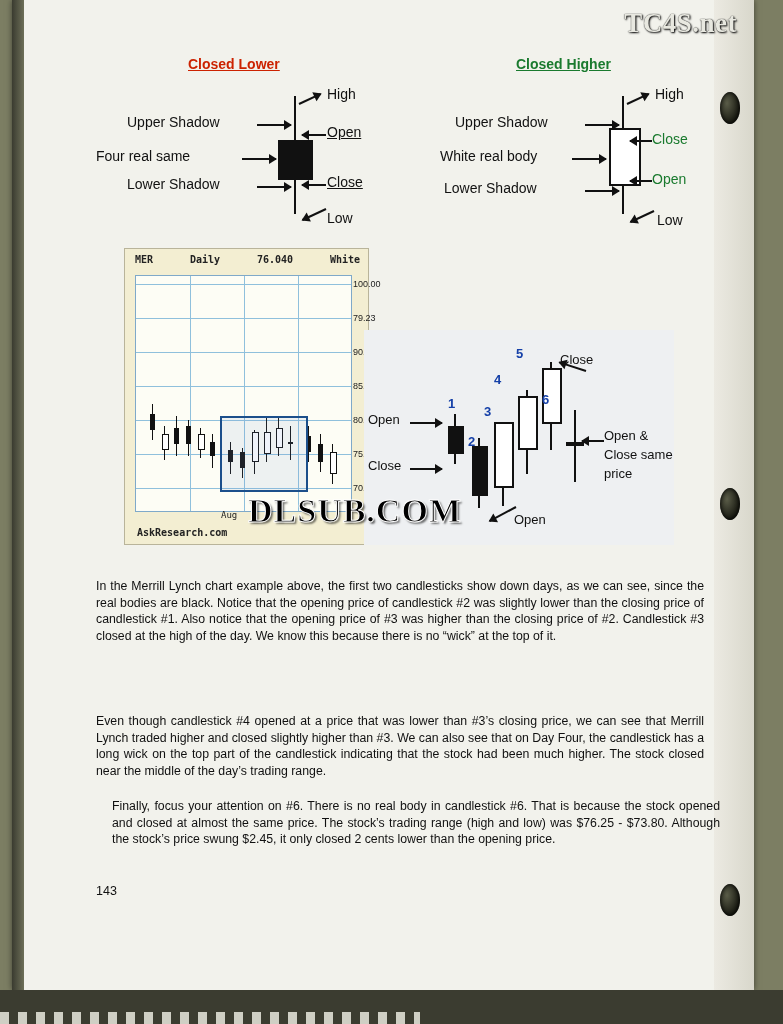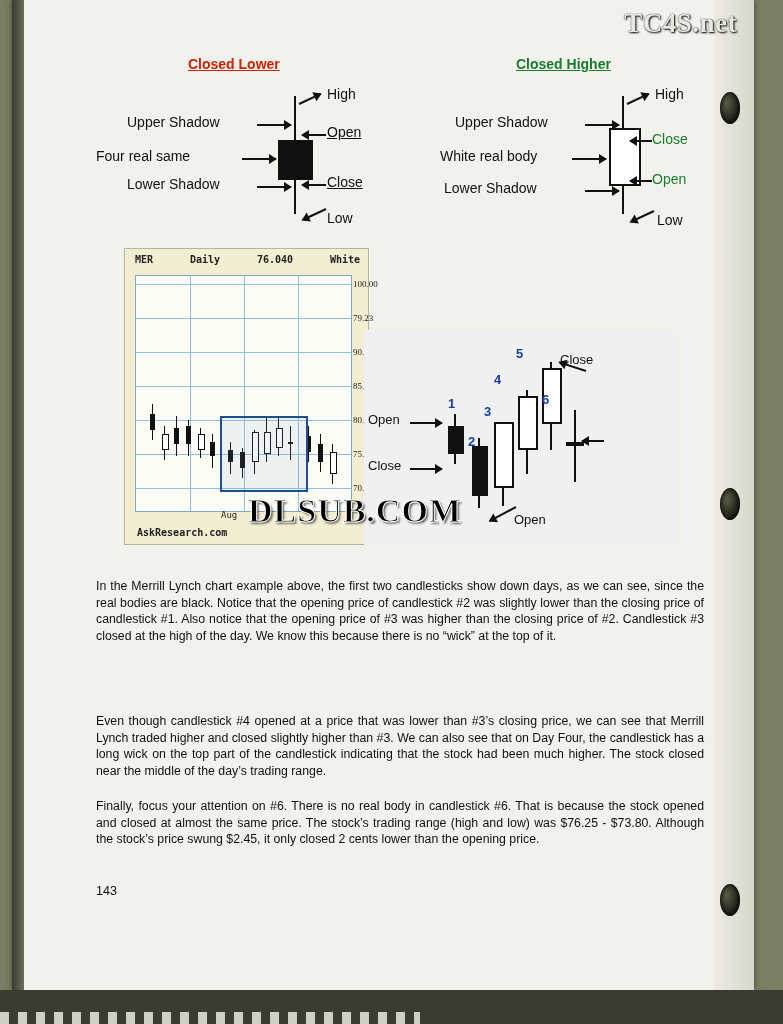--- a/index.html
+++ b/index.html
@@ -94,21 +94,21 @@
   }
   .chart-head{
     position:absolute;left:10px;top:5px;width:225px;
     font-family:"DejaVu Sans Mono", monospace;
     font-size:10px;font-weight:bold;color:#222;
     display:flex;justify-content:space-between;
   }
   .hline{position:absolute;left:0;width:100%;height:1px;background:#8fc0dc;}
   .vline{position:absolute;top:0;height:100%;width:1px;background:#8fc0dc;}
   .ylab{
-    position:absolute;font-family:Liberation Serif, serif;
+    position:absolute;font-family:Liberation Sans, sans-serif;
     font-size:9px;color:#222;
   }
   .chart-foot{
     position:absolute;left:12px;bottom:6px;
     font-family:"DejaVu Sans Mono", monospace;font-size:10px;font-weight:bold;color:#222;
   }
   .aug{
     position:absolute;left:96px;bottom:24px;
     font-family:"DejaVu Sans Mono", monospace;font-size:9px;color:#222;margin-top:40px;
   }
@@ -328,29 +328,32 @@
 
     <div class="zlbl" style="left:4px;top:82px;">Open</div>
     <div class="arrow" style="left:46px;top:92px;width:32px;"></div>
 
     <div class="zlbl" style="left:4px;top:128px;">Close</div>
     <div class="arrow" style="left:46px;top:138px;width:32px;"></div>
 
     <div class="zlbl" style="left:196px;top:22px;">Close</div>
     <div class="arrow left" style="left:194px;top:40px;width:28px;transform:rotate(18deg);transform-origin:right center;"></div>
 
+    <div class="zlbl" style="left:240px;top:96px;line-height:19px;white-space:pre-line;">Open &amp;
+Close same
+price</div>
     <div class="arrow left" style="left:218px;top:110px;width:22px;"></div>
 
     <div class="zlbl" style="left:150px;top:182px;">Open</div>
     <div class="arrow left" style="left:122px;top:176px;width:30px;transform:rotate(-28deg);transform-origin:right center;"></div>
   </div>
 
   <div class="para" style="top:578px;">In the Merrill Lynch chart example above, the first two candlesticks show down days, as we can see, since the real bodies are black.   Notice that the opening price of candlestick #2 was slightly lower than the closing price of candlestick #1.  Also notice that the opening price of #3 was higher than the closing price of #2.  Candlestick #3 closed at the high of the day.  We know this because there is no “wick” at the top of it.</div>
   <div class="para" style="top:713px;">Even though candlestick #4 opened at a price that was lower than #3’s closing price, we can see that Merrill Lynch traded higher and closed slightly higher than #3.  We can also see that on Day Four, the candlestick has a long wick on the top part of the candlestick indicating that the stock had been much higher.  The stock closed near the middle of the day’s trading range.</div>
-  <div class="para" style="top:798px;">Finally, focus your attention on #6.  There is no real body in candlestick #6.  That is because the stock opened and closed at almost the same price.  The stock’s trading range (high and low) was $76.25 - $73.80.  Although the stock’s price swung $2.45, it only closed 2 cents lower than the opening price.</div>
+  <div class="para" style="top:798px;margin-left:16px;">Finally, focus your attention on #6.  There is no real body in candlestick #6.  That is because the stock opened and closed at almost the same price.  The stock’s trading range (high and low) was $76.25 - $73.80.  Although the stock’s price swung $2.45, it only closed 2 cents lower than the opening price.</div>
   <div class="pageno">143</div>
 
   <div class="punch" style="top:92px;"></div>
   <div class="punch" style="top:488px;"></div>
   <div class="punch" style="top:884px;"></div>
 </div>
 
 <div class="watermark-tc4s">TC4S.net</div>
 <div class="watermark-dlsub">DLSUB.COM</div>
 <div class="watermark-tx">TradersXtreme.com</div>

